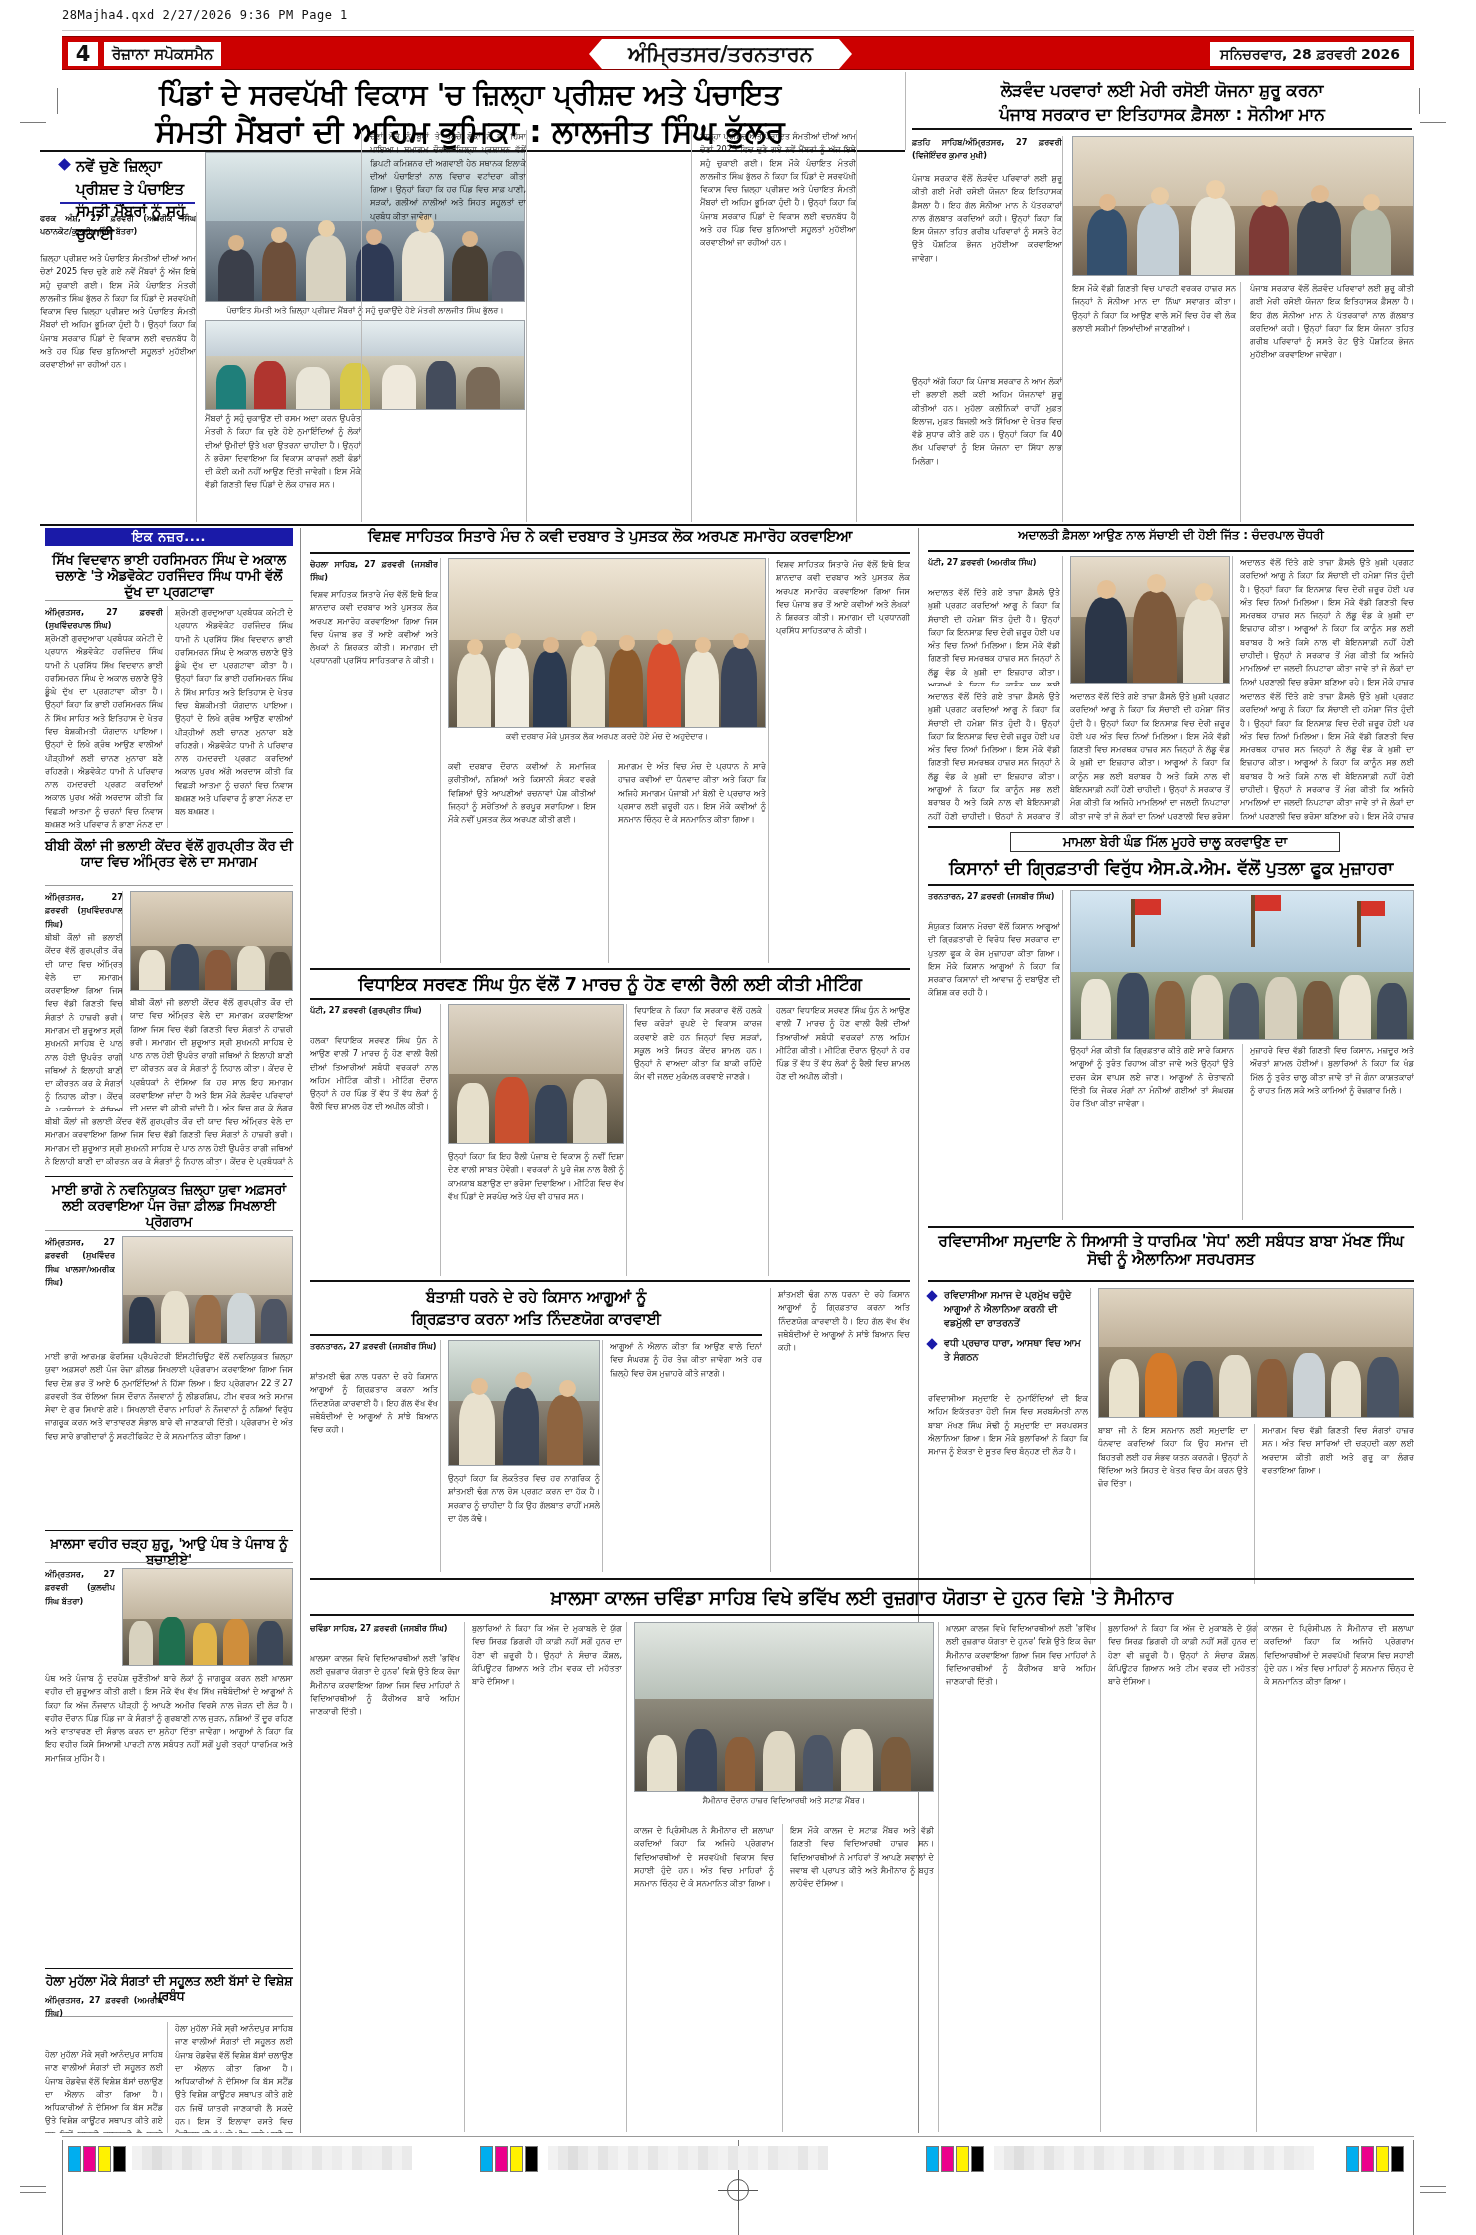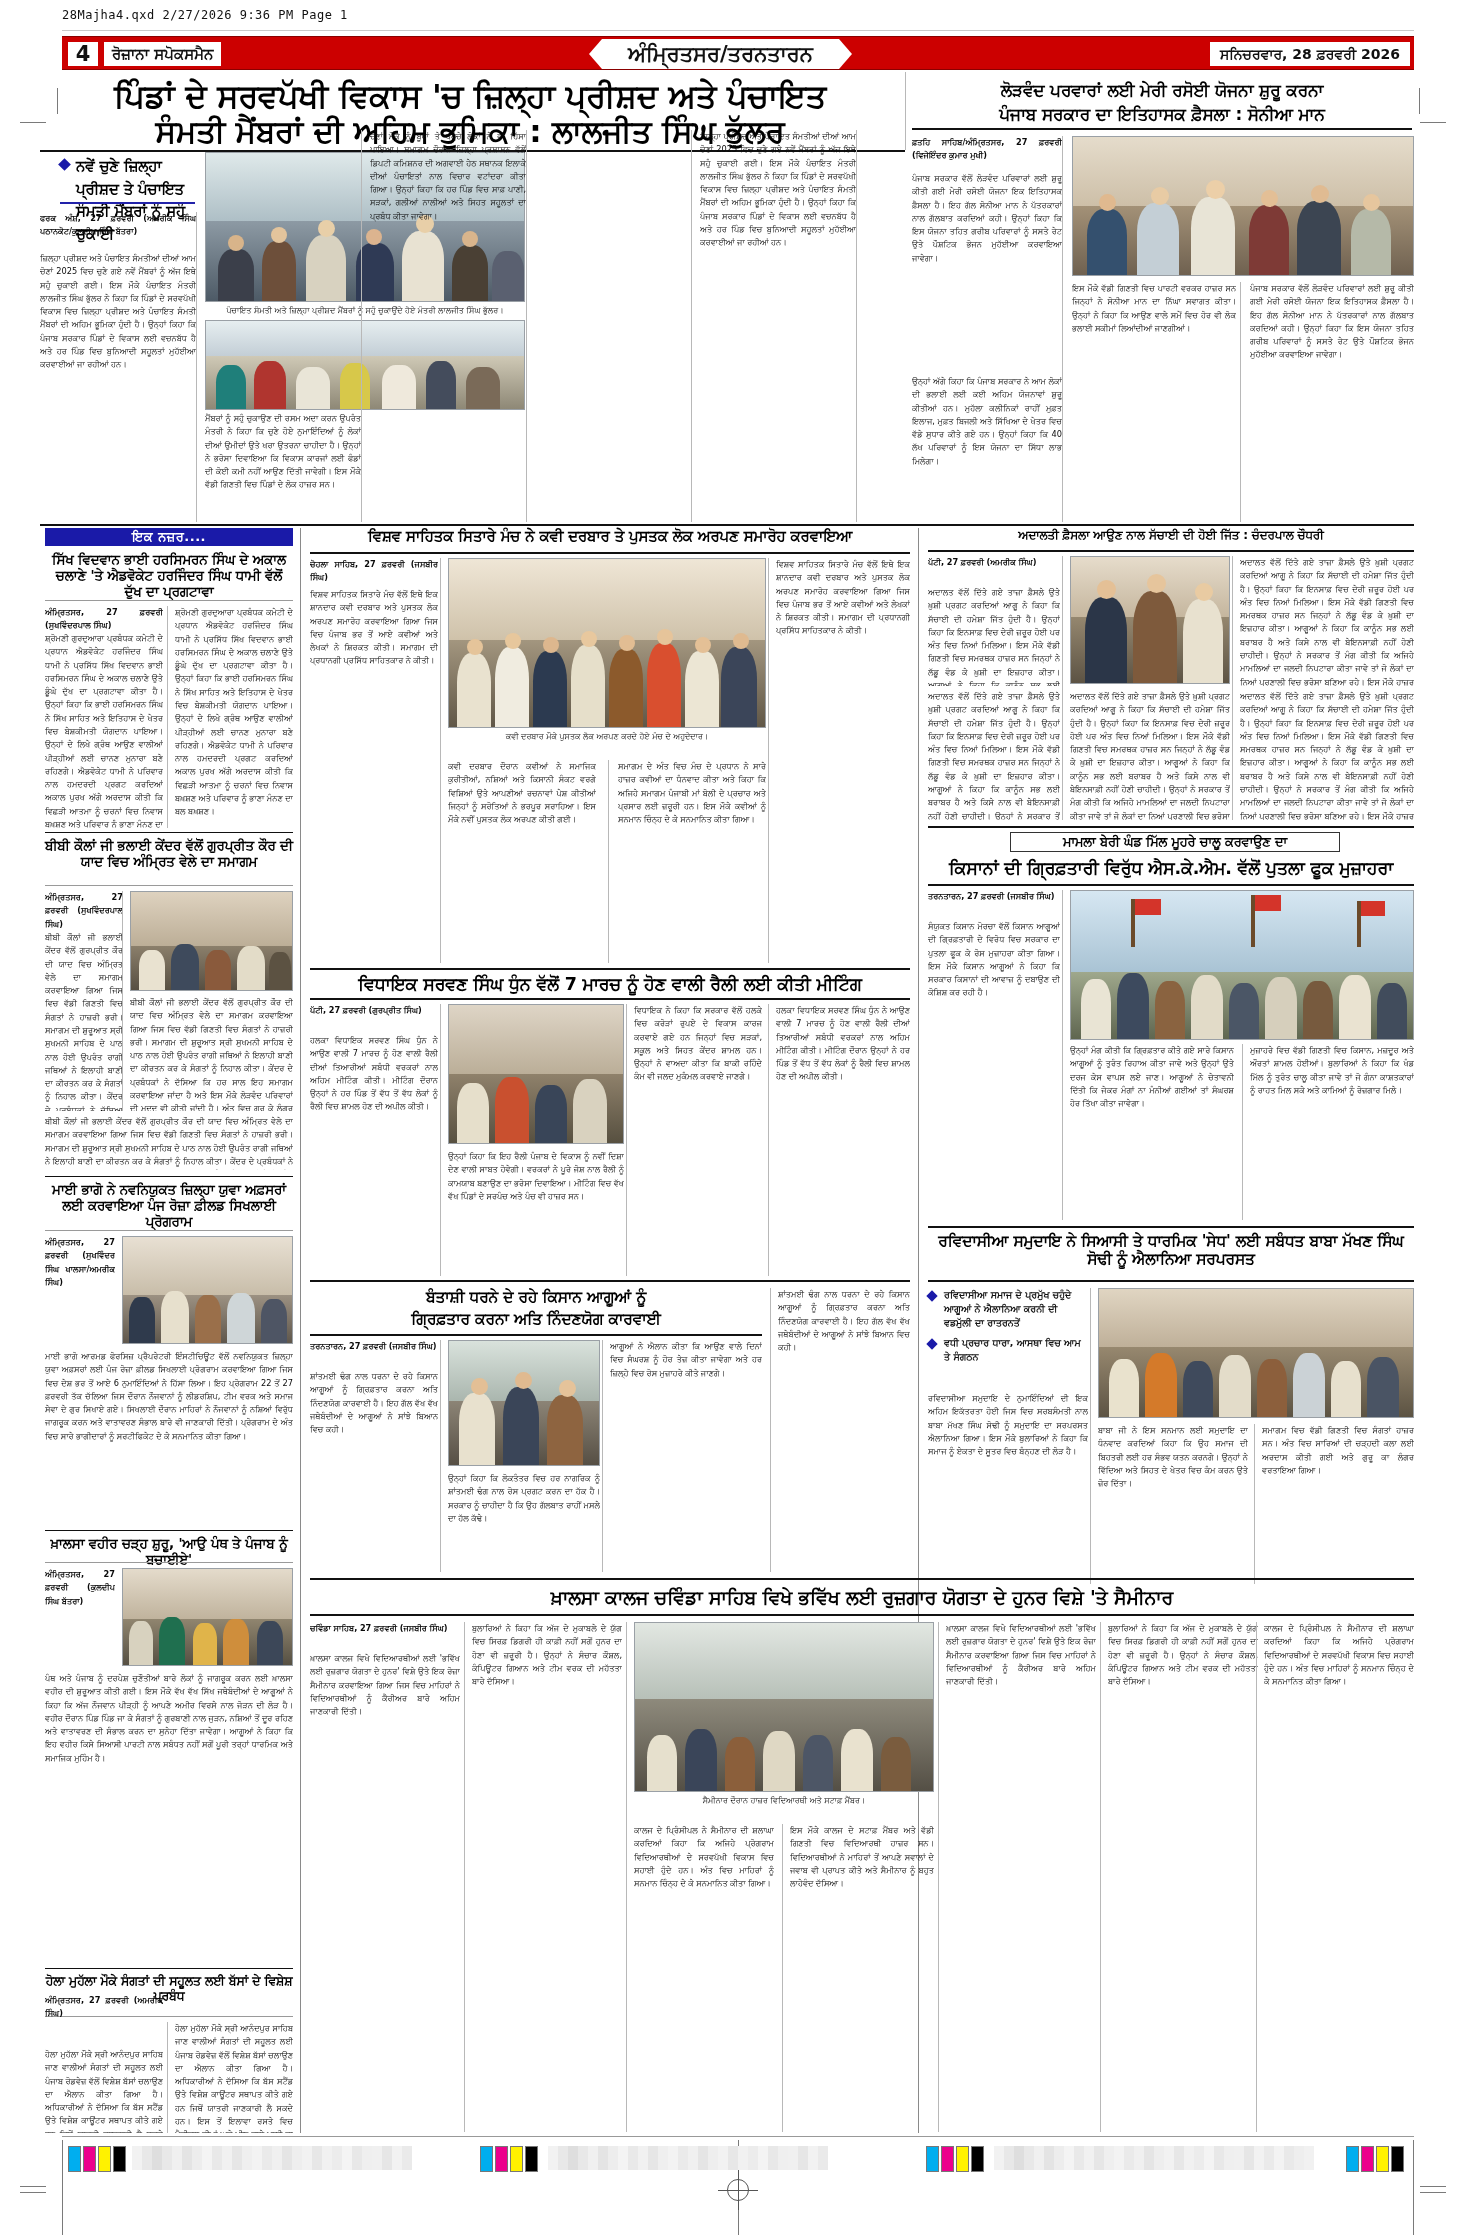--- a/index.html
+++ b/index.html
@@ -141,21 +141,21 @@
       <div class="hl"></div>
   </div>
 
   <div class="masthead">
     <div class="mh-pagebox">4</div>
     <div class="mh-paper">ਰੋਜ਼ਾਨਾ ਸਪੋਕਸਮੈਨ</div>
     <div class="mh-edition">ਅੰਮ੍ਰਿਤਸਰ/ਤਰਨਤਾਰਨ</div>
     <div class="mh-date">ਸਨਿਚਰਵਾਰ, 28 ਫ਼ਰਵਰੀ 2026</div>
   </div>
 
-  <div class="hl" style="left:40px; top:78px; width:860px; font-size:32px;">ਪਿੰਡਾਂ ਦੇ ਸਰਵਪੱਖੀ ਵਿਕਾਸ 'ਚ ਜ਼ਿਲ੍ਹਾ ਪ੍ਰੀਸ਼ਦ ਅਤੇ ਪੰਚਾਇਤ</div>
+  <div class="hl" style="left:40px; top:78px; width:860px; font-size:28px;">ਪਿੰਡਾਂ ਦੇ ਸਰਵਪੱਖੀ ਵਿਕਾਸ 'ਚ ਜ਼ਿਲ੍ਹਾ ਪ੍ਰੀਸ਼ਦ ਅਤੇ ਪੰਚਾਇਤ</div>
   <div class="hl" style="left:40px; top:113px; width:860px; font-size:31px;">ਸੰਮਤੀ ਮੈਂਬਰਾਂ ਦੀ ਅਹਿਮ ਭੂਮਿਕਾ : ਲਾਲਜੀਤ ਸਿੰਘ ਭੁੱਲਰ</div>
 
   <div class="vrule" style="left:905px; top:72px; height:78px;"></div>
 
   <div class="hl" style="left:912px; top:80px; width:500px; font-size:17px;">ਲੋੜਵੰਦ ਪਰਵਾਰਾਂ ਲਈ ਮੇਰੀ ਰਸੋਈ ਯੋਜਨਾ ਸ਼ੁਰੂ ਕਰਨਾ</div>
   <div class="hl" style="left:912px; top:104px; width:500px; font-size:17px;">ਪੰਜਾਬ ਸਰਕਾਰ ਦਾ ਇਤਿਹਾਸਕ ਫ਼ੈਸਲਾ : ਸੋਨੀਆ ਮਾਨ</div>
 
   <div class="rule thick" style="left:40px; top:150px; width:865px;"></div>
   <div class="rule thick" style="left:912px; top:128px; width:500px;"></div>
 

